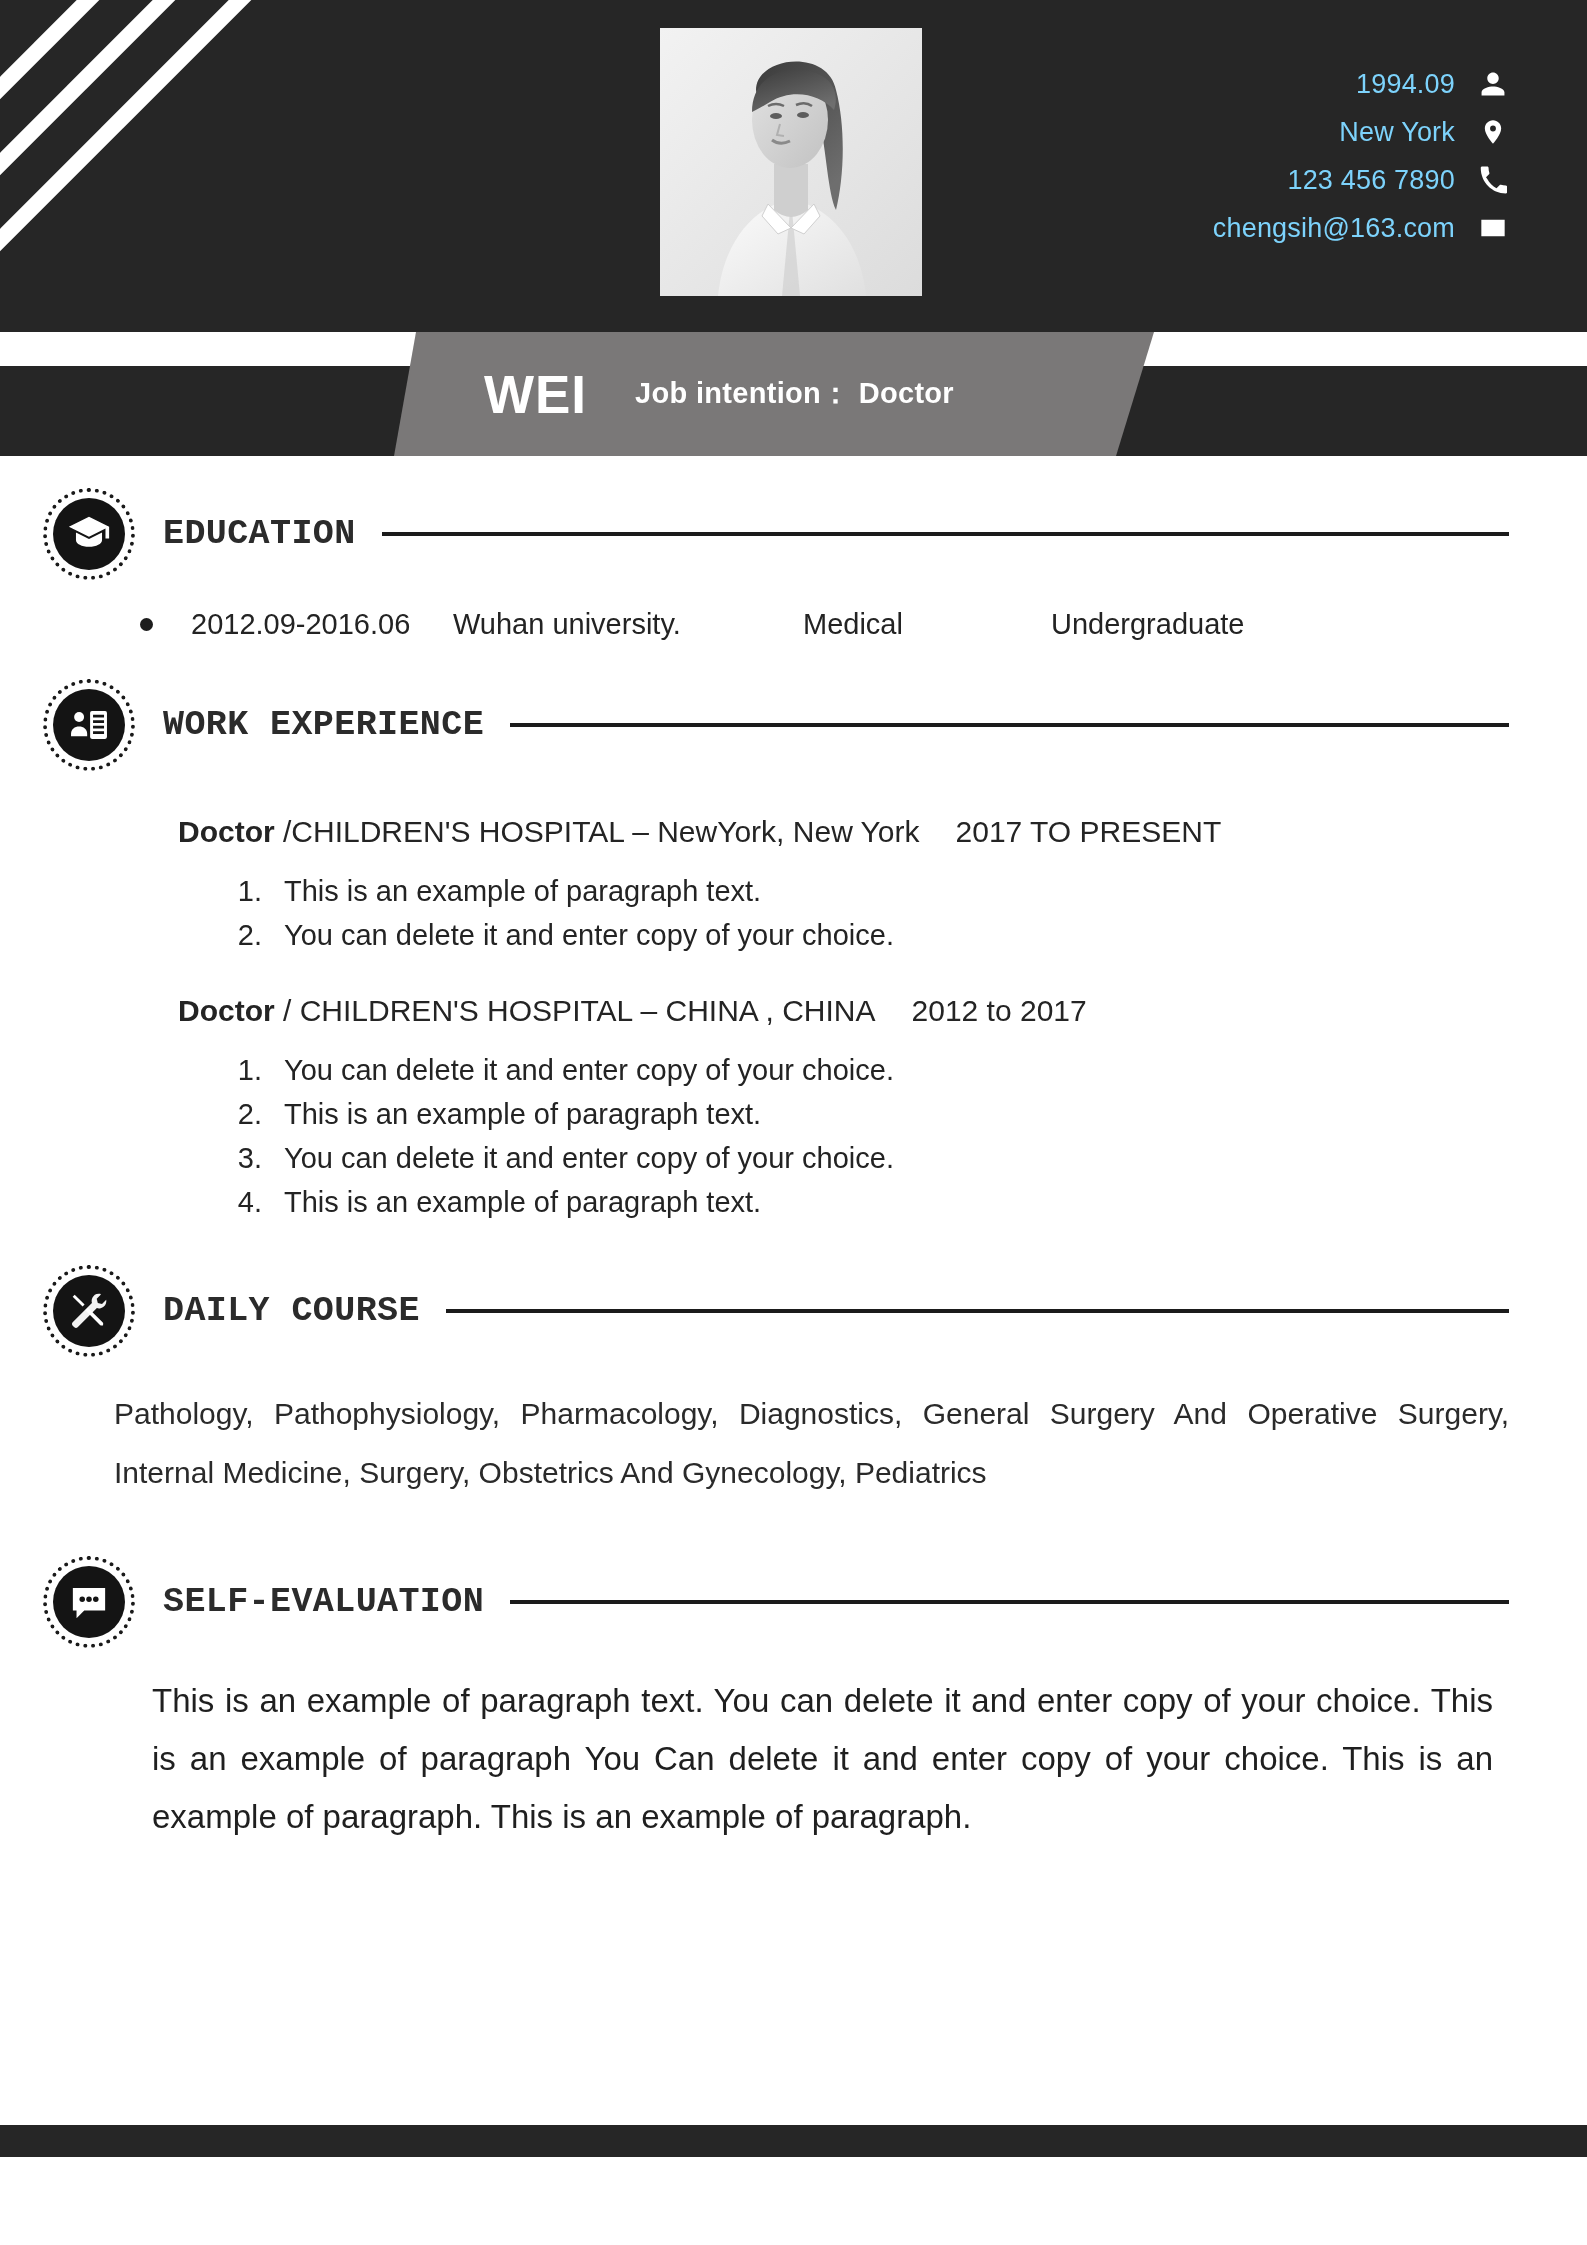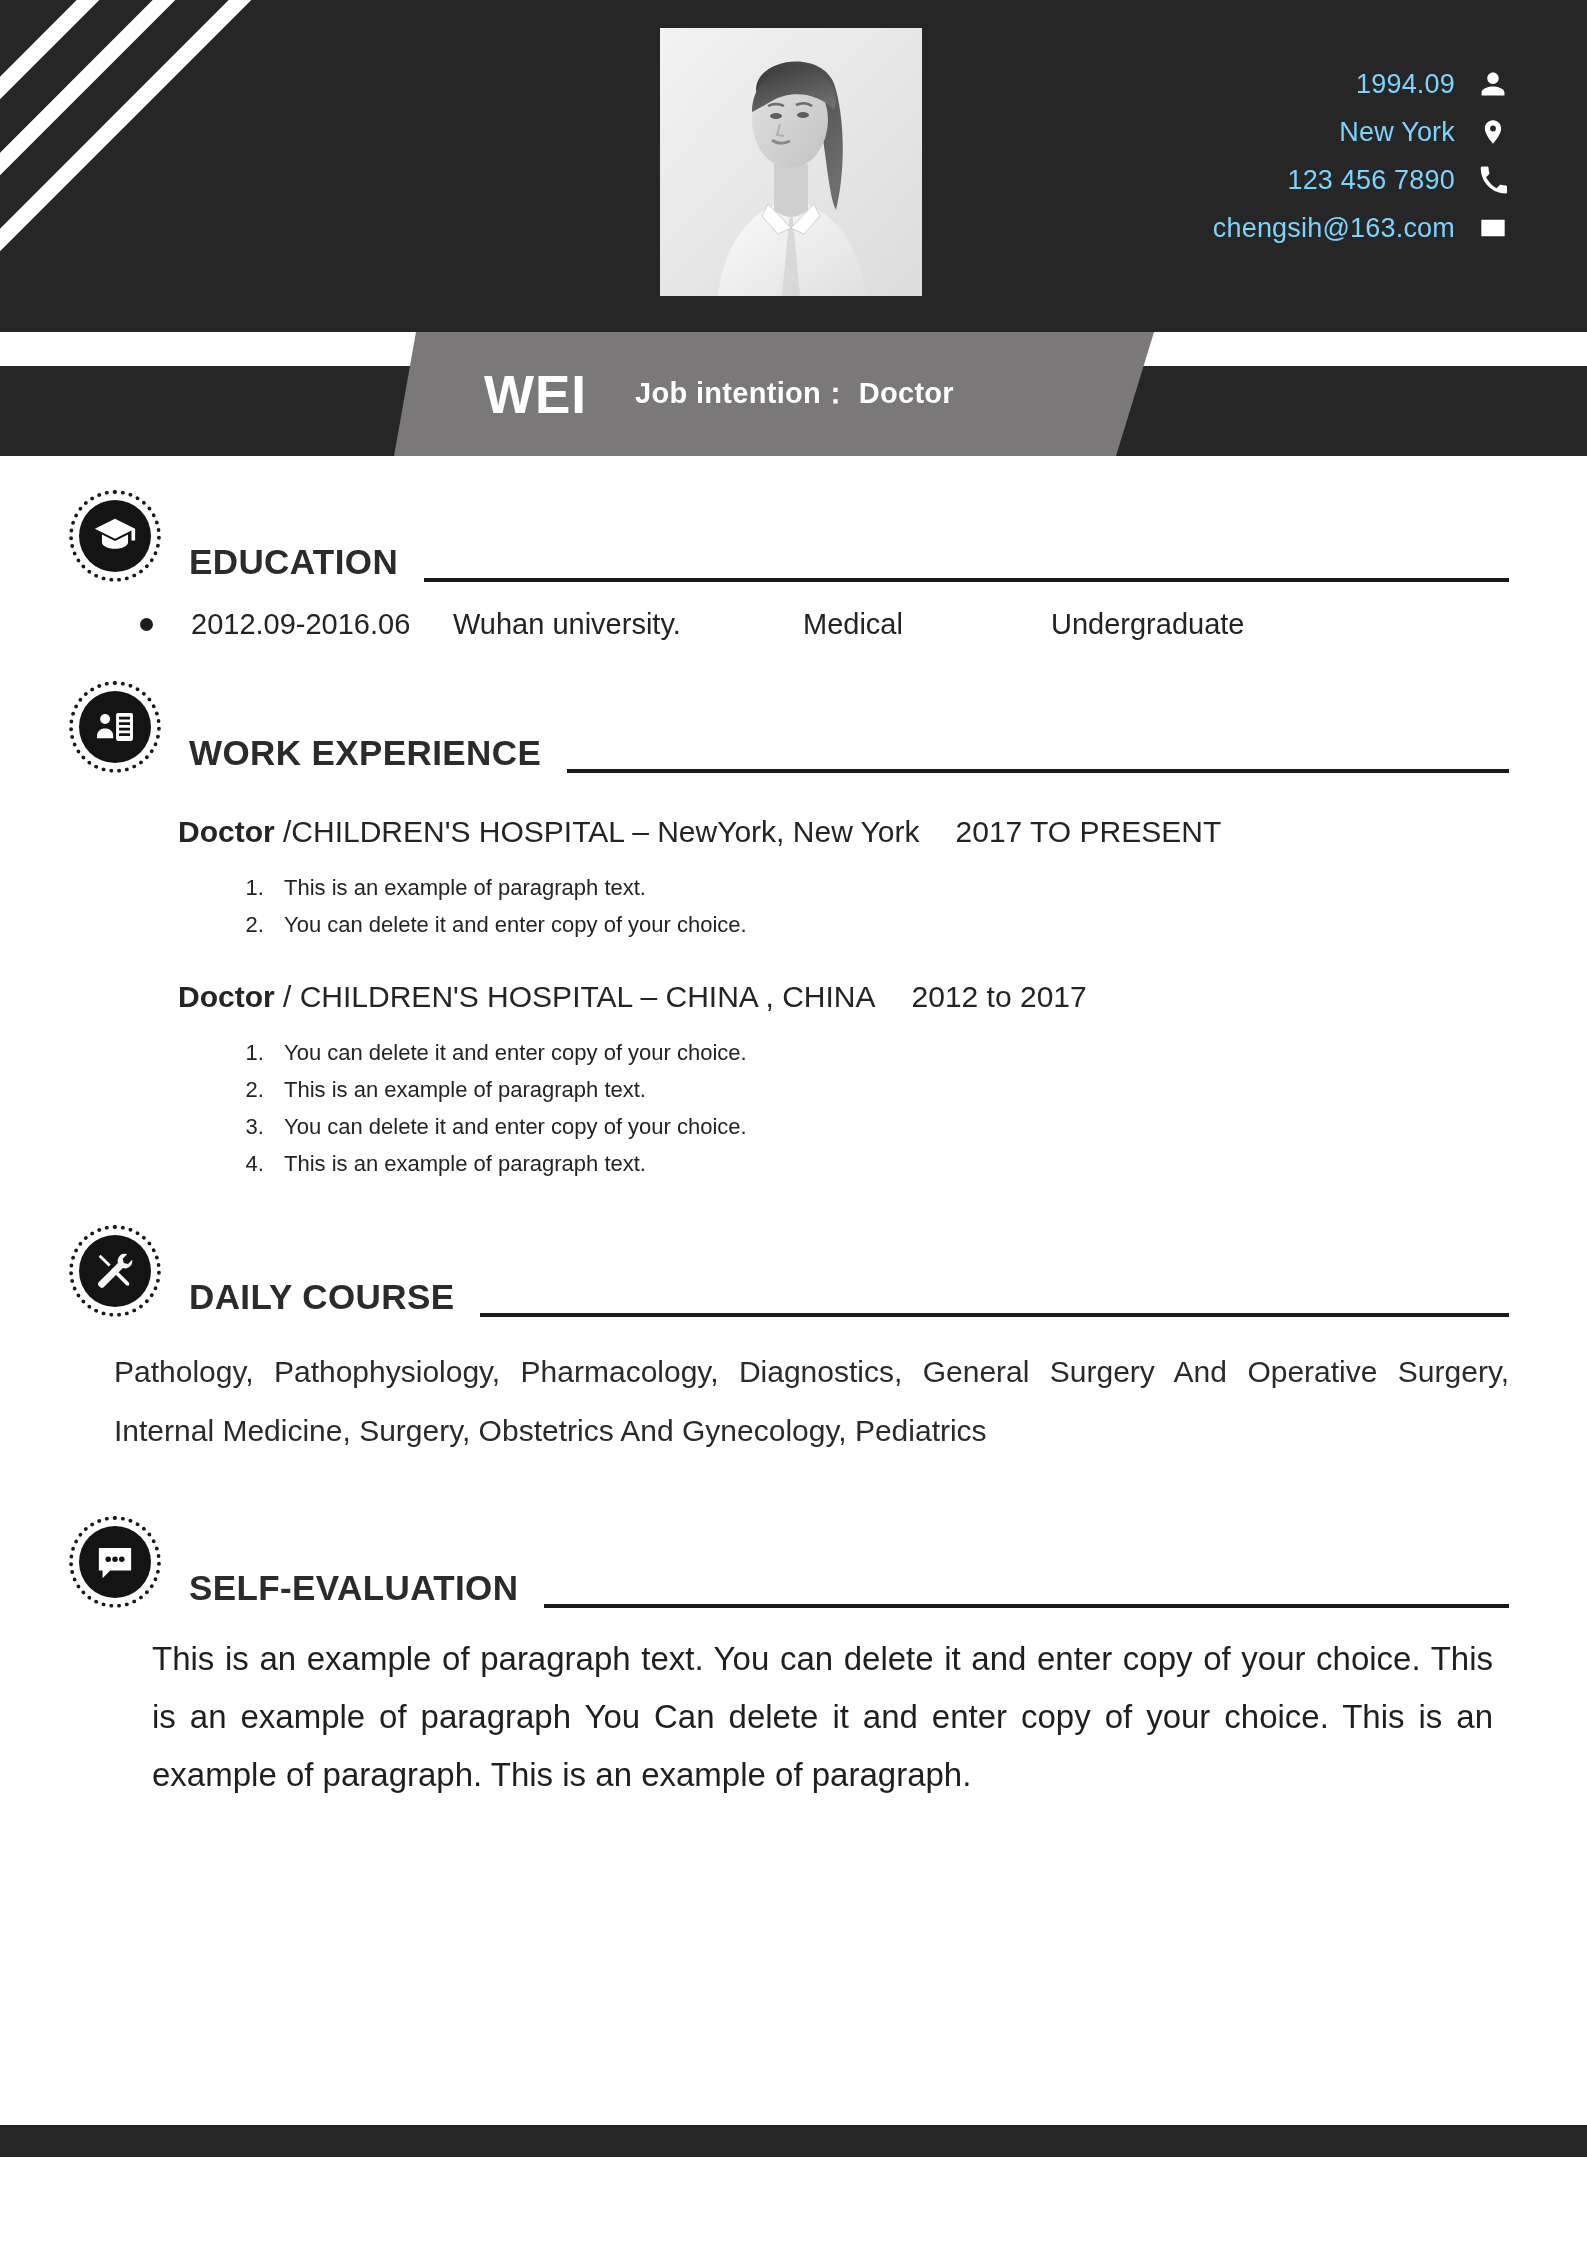--- a/index.html
+++ b/index.html
@@ -121,24 +121,25 @@
   
   .content {
     position: absolute;
     left: 0;
     top: 456px;
     width: 1587px;
   }
 
   .section-head {
     display: flex;
-    align-items: flex-end;
+    align-items: center;
     height: 96px;
-    padding-left: 69px;
+    padding-left: 43px;
     box-sizing: border-box;
+    font-family: Liberation Mono, monospace;
   }
   .sec-icon {
     width: 92px;
     height: 92px;
     flex: 0 0 92px;
     position: relative;
   }
   .sec-icon .ring {
     position: absolute;
     inset: 0;
@@ -202,21 +203,21 @@
   }
   .job-line b { font-weight: 700; }
   .job-date {
     font-weight: 400;
     margin-left: 36px;
   }
   ol.job-list {
     list-style: decimal;
     margin: 26px 0 0 0;
     padding-left: 92px;
-    font-size: 22px;
+    font-size: 29px;
     color: #232323;
   }
   ol.job-list li {
     margin-bottom: 11px;
     padding-left: 14px;
   }
 
   
   .course-text {
     padding: 0 78px 0 114px;

